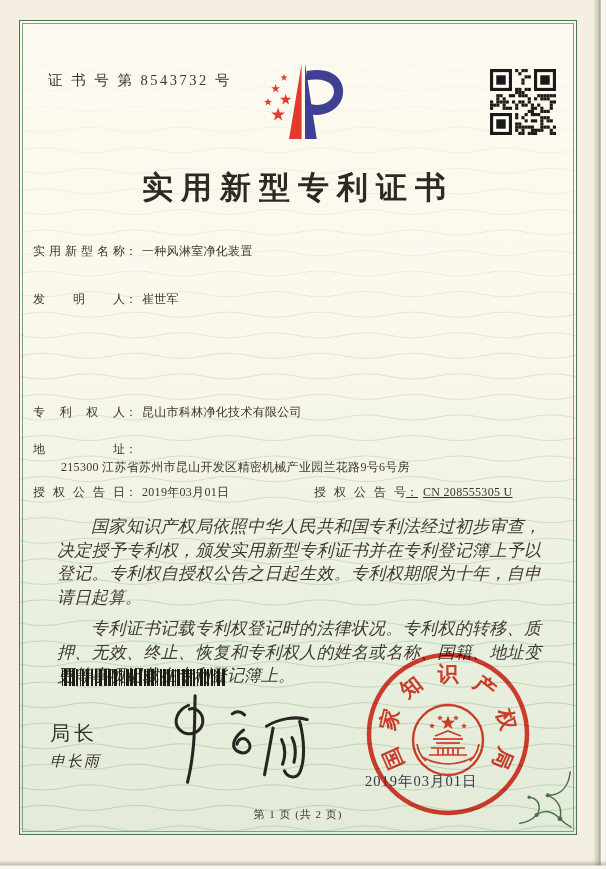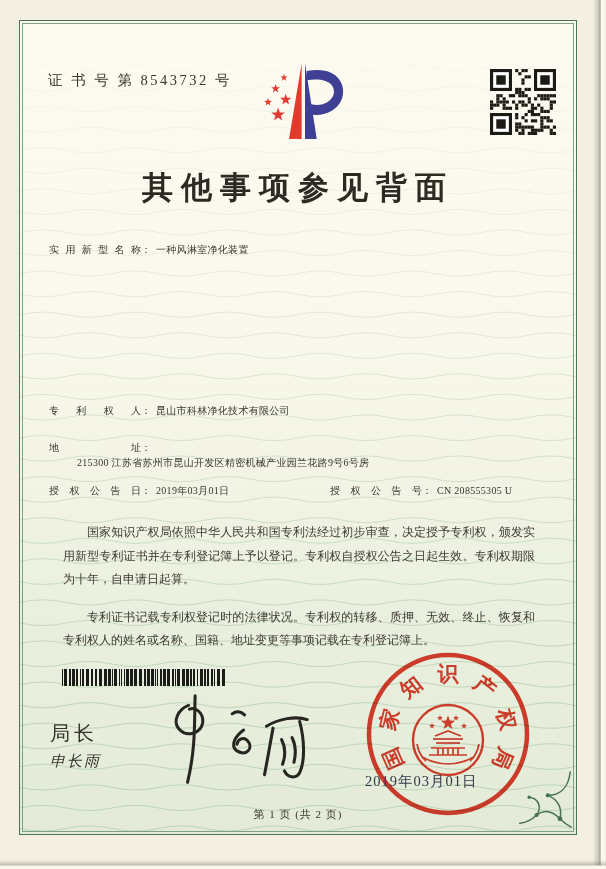--- a/index.html
+++ b/index.html
@@ -25,31 +25,31 @@
   .frame-inner{position:absolute;inset:2px;border:1px solid #7da182;pointer-events:none;z-index:3;}
   .guilloche{position:absolute;inset:0;width:100%;height:100%;z-index:0;}
   .frame > *:not(.guilloche){z-index:2;}
 
   .cert-no{position:absolute;left:28px;top:50px;font-size:14.5px;letter-spacing:2.5px;color:#3a362e;}
   .logo{position:absolute;left:238px;top:40px;width:94px;height:84px;}
   .qr{position:absolute;left:470px;top:48px;width:66px;height:66px;}
   .title{position:absolute;left:0;right:0;top:146px;margin:0;text-align:center;
     font-size:31px;font-weight:700;letter-spacing:8px;color:#2d2a24;}
 
-  .row{position:absolute;left:29px;right:24px;font-size:10px;color:#3a362e;}
+  .row{position:absolute;left:13px;right:24px;font-size:12px;color:#3a362e;}
   .lbl{display:inline-block;width:92px;text-align:justify;text-align-last:justify;vertical-align:top;}
   .colon{margin-right:5px;}
   .val{letter-spacing:.3px;}
   .val-wrap{display:inline-block;width:408px;vertical-align:top;line-height:1.55;margin-left:28px;}
   .r0{top:222px}.r1{top:270px}.r2{top:308px}.r3{top:346px}.r4{top:383px}.r5{top:420px}.r6{top:463px}
-  .grp2{position:absolute;left:281px;top:0;}
+  .grp2{position:absolute;left:281px;top:0;text-decoration:underline;}
   .grp2 .lbl{width:92px;}
 
   .paras{position:absolute;left:29px;right:27px;top:486px;}
-  .paras p{margin:14px;font-size:12px;line-height:23.5px;text-align:justify;text-indent:2em;color:#3e3a31;}
+  .paras p{margin:8px;font-size:17px;line-height:23.5px;text-align:justify;text-indent:2em;color:#3e3a31;font-style:italic;}
 
   .barcode{position:absolute;left:42px;top:648px;width:165px;height:17px;}
   .director-title{position:absolute;left:30px;top:699px;font-size:20px;letter-spacing:4px;}
   .director-name{position:absolute;left:30px;top:731px;font-size:15px;letter-spacing:2px;font-style:italic;}
   .signature{position:absolute;left:140px;top:668px;width:152px;height:102px;}
 
   .seal{position:absolute;left:344px;top:629px;width:168px;height:168px;mix-blend-mode:multiply;opacity:.92;}
   .seal-date{position:absolute;left:345px;top:751px;font-size:14.5px;letter-spacing:1px;color:#323949;z-index:4;}
   .page-info{position:absolute;left:0;right:0;top:786px;text-align:center;font-size:11px;letter-spacing:1px;color:#3a362e;}
   .flourish{position:absolute;right:3px;bottom:3px;width:56px;height:62px;}
@@ -237,24 +237,27 @@
         <rect x="3" y="3" width="15" height="15" fill="#fff"></rect>
         <rect x="6" y="6" width="9" height="9" fill="#1c1a15"></rect>
         <rect x="42" y="0" width="21" height="21" fill="#1c1a15"></rect>
         <rect x="45" y="3" width="15" height="15" fill="#fff"></rect>
         <rect x="48" y="6" width="9" height="9" fill="#1c1a15"></rect>
         <rect x="0" y="42" width="21" height="21" fill="#1c1a15"></rect>
         <rect x="3" y="45" width="15" height="15" fill="#fff"></rect>
         <rect x="6" y="48" width="9" height="9" fill="#1c1a15"></rect>
       </svg>
 
-    <h1 class="title">其他事项参见背面</h1>
+    <h1 class="title">实用新型专利证书</h1>
 
     <div class="row r0">
       <span class="lbl">实用新型名称</span><span class="colon">：</span><span class="val">一种风淋室净化装置</span>
+    </div>
+    <div class="row r1">
+      <span class="lbl">发明人</span><span class="colon">：</span><span class="val">崔世军</span>
     </div>
     <div class="row r4">
       <span class="lbl">专利权人</span><span class="colon">：</span><span class="val">昆山市科林净化技术有限公司</span>
     </div>
     <div class="row r5">
       <span class="lbl">地址</span><span class="colon">：</span><span class="val val-wrap">215300 江苏省苏州市昆山开发区精密机械产业园兰花路9号6号房</span>
     </div>
     <div class="row r6">
       <span class="lbl">授权公告日</span><span class="colon">：</span><span class="val">2019年03月01日</span>
       <span class="grp2">

